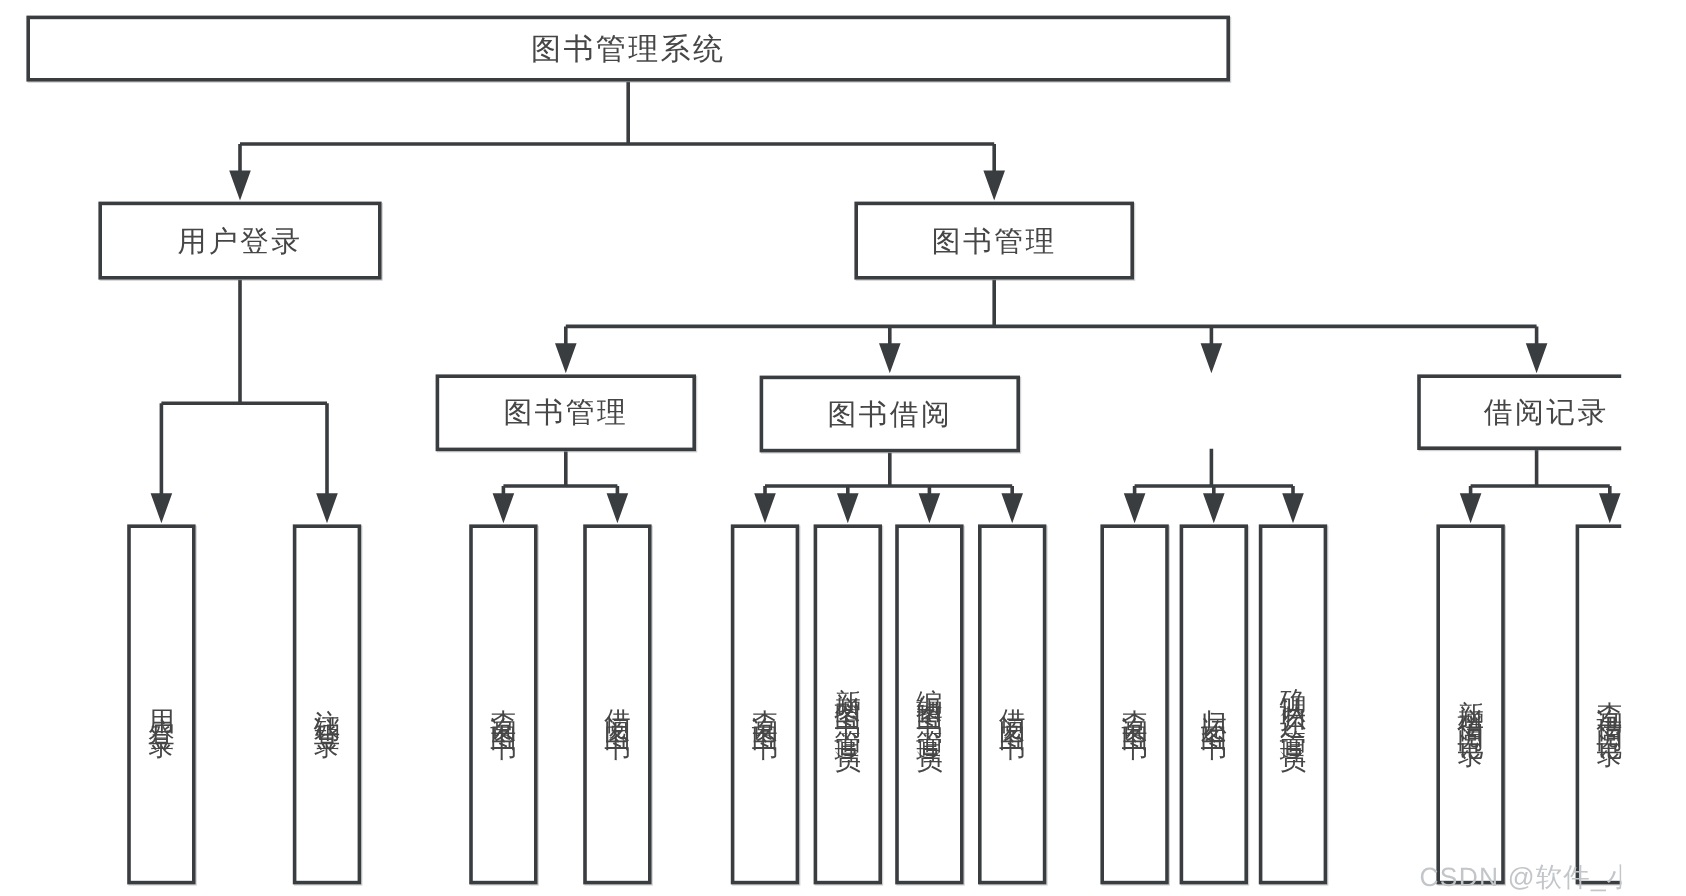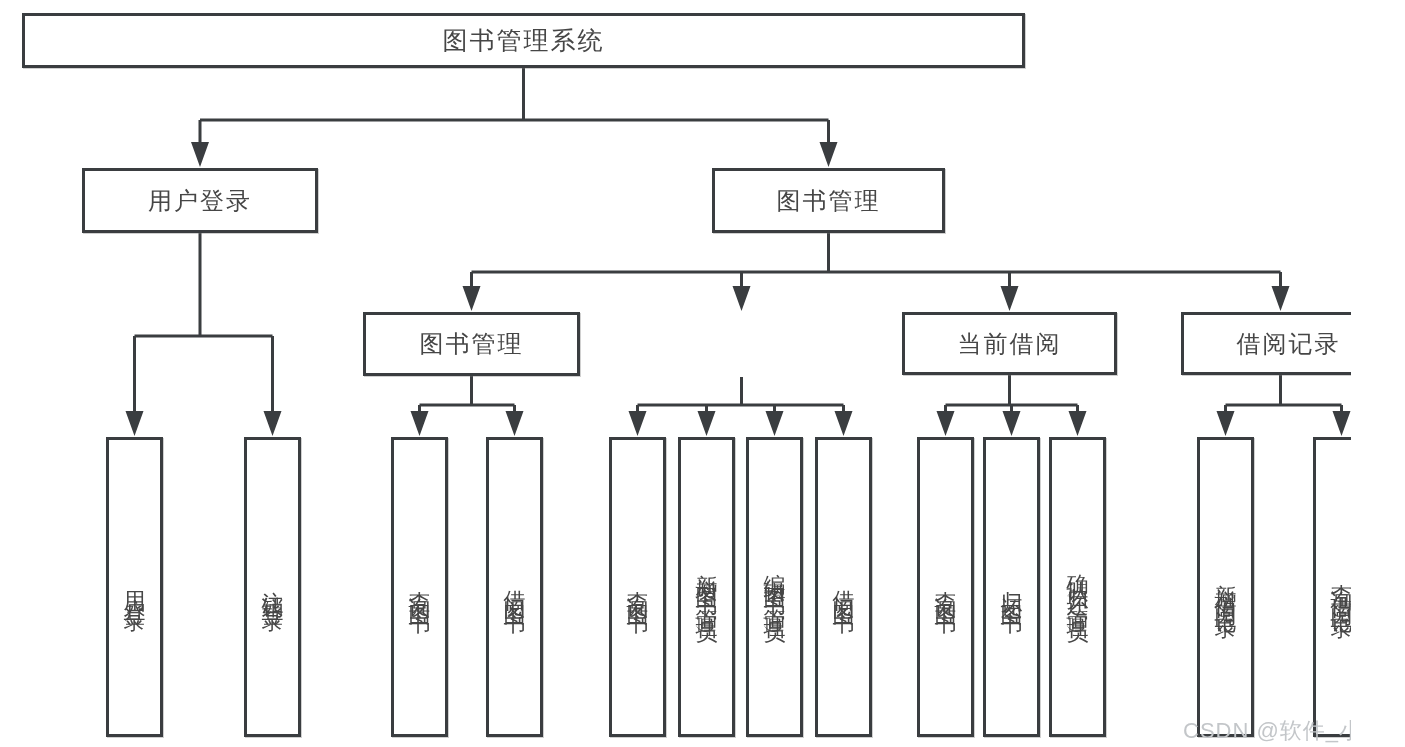--- a/index.html
+++ b/index.html
@@ -85,22 +85,22 @@
   <div class="box h-box" style="left:82px; top:168px; width:236px; height:65px">
     <span class="lbl">用户登录</span>
   </div>
   <div class="box h-box" style="left:712px; top:168px; width:233px; height:65px">
     <span class="lbl">图书管理</span>
   </div>
 
   <div class="box h-box" style="left:363px; top:312px; width:217px; height:64px">
     <span class="lbl">图书管理</span>
   </div>
-  <div class="box h-box" style="left:902px; top:312px; width:215px; height:63px">
-    <span class="lbl">当前借阅</span>
+  <div class="box h-box" style="left:633px; top:313px; width:217px; height:64px">
+    <span class="lbl">图书借阅</span>
   </div>
   <div class="box h-box" style="left:1181px; top:312px; width:215px; height:63px">
     <span class="lbl">借阅记录</span>
   </div>
 
   <div class="box v-box" style="left:106px; top:437px; width:57px; height:300px">
     <span class="lbl">用户登录</span>
   </div>
   <div class="box v-box" style="left:244px; top:437px; width:57px; height:300px">
     <span class="lbl">注销登录</span>

